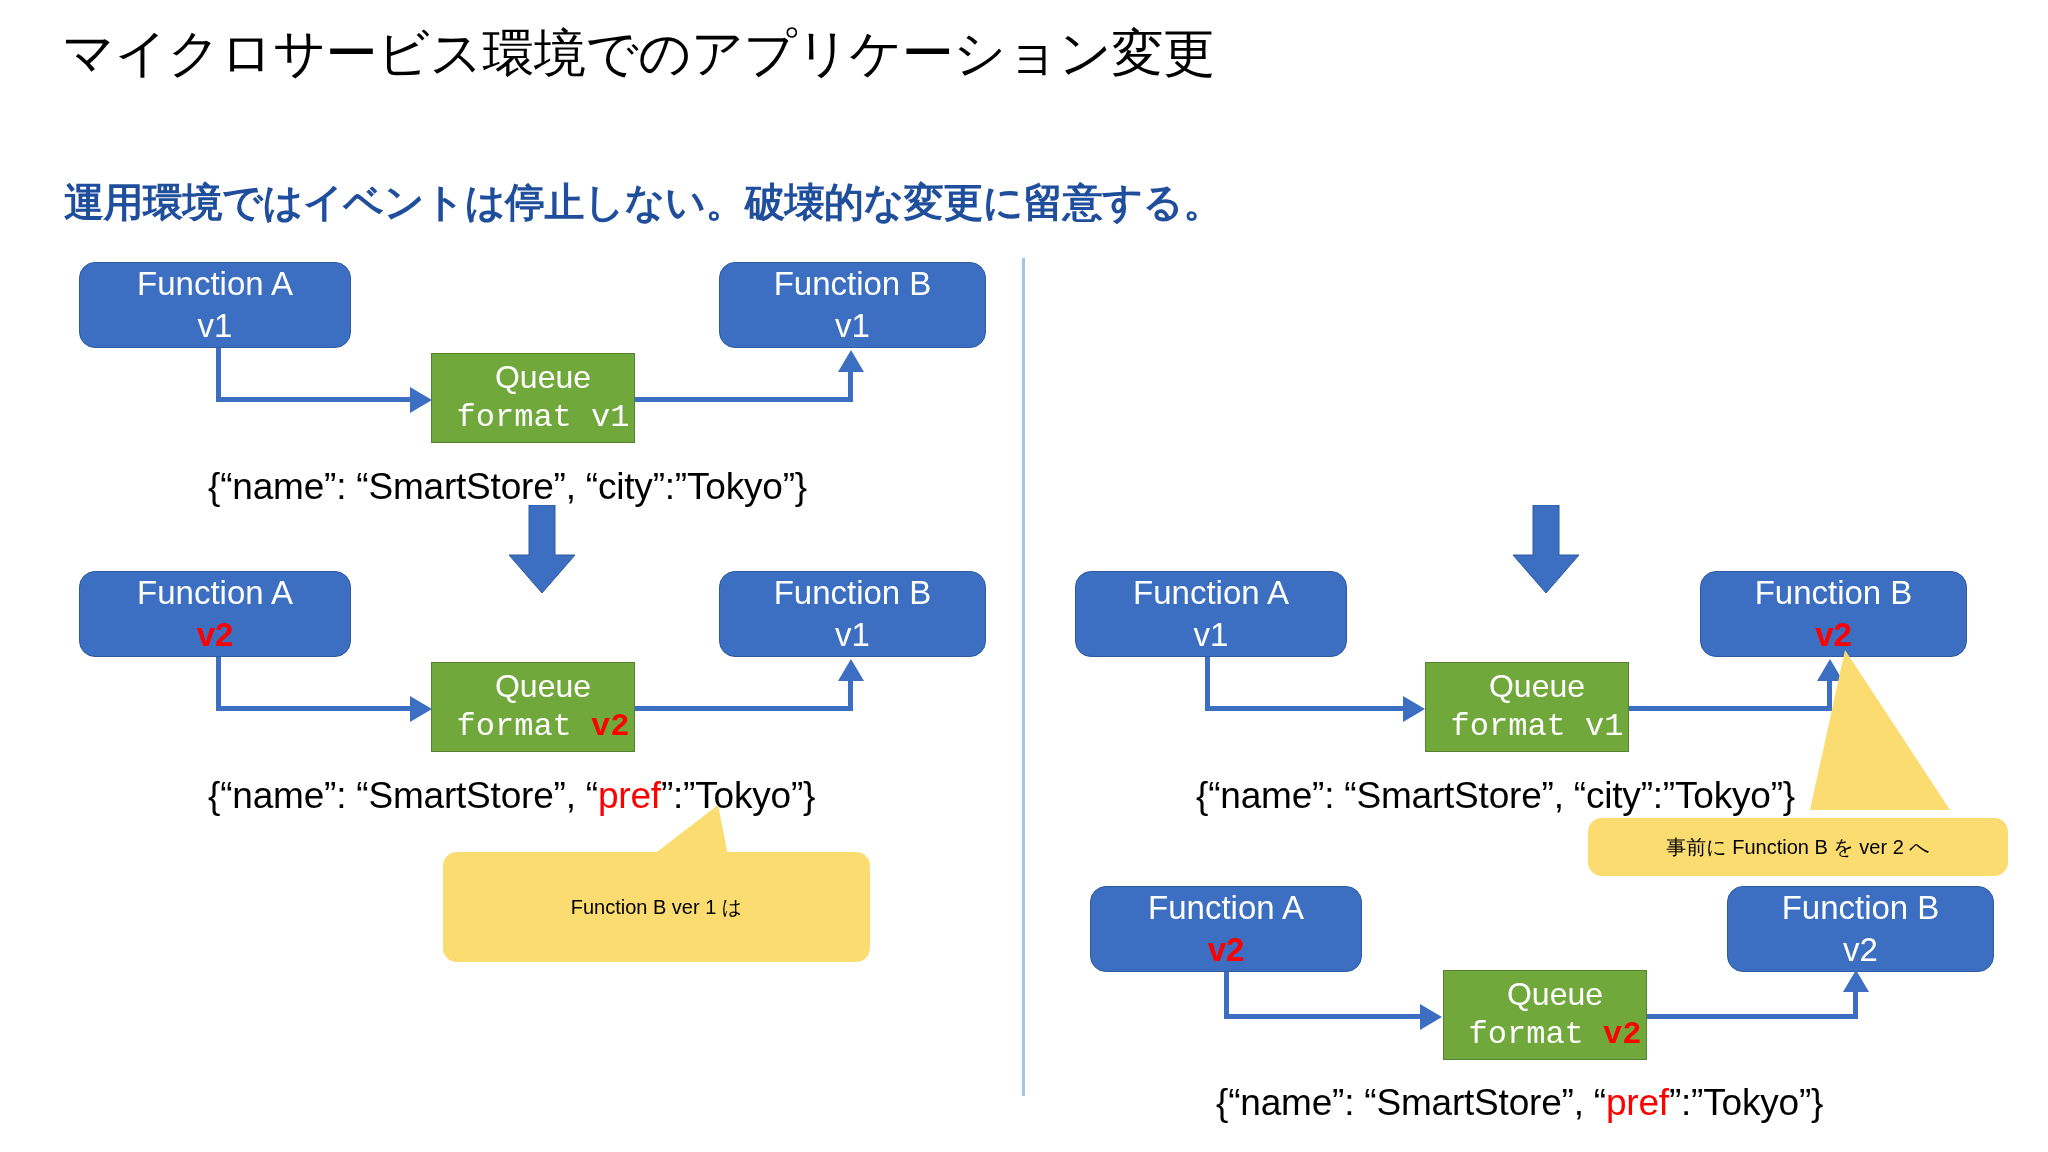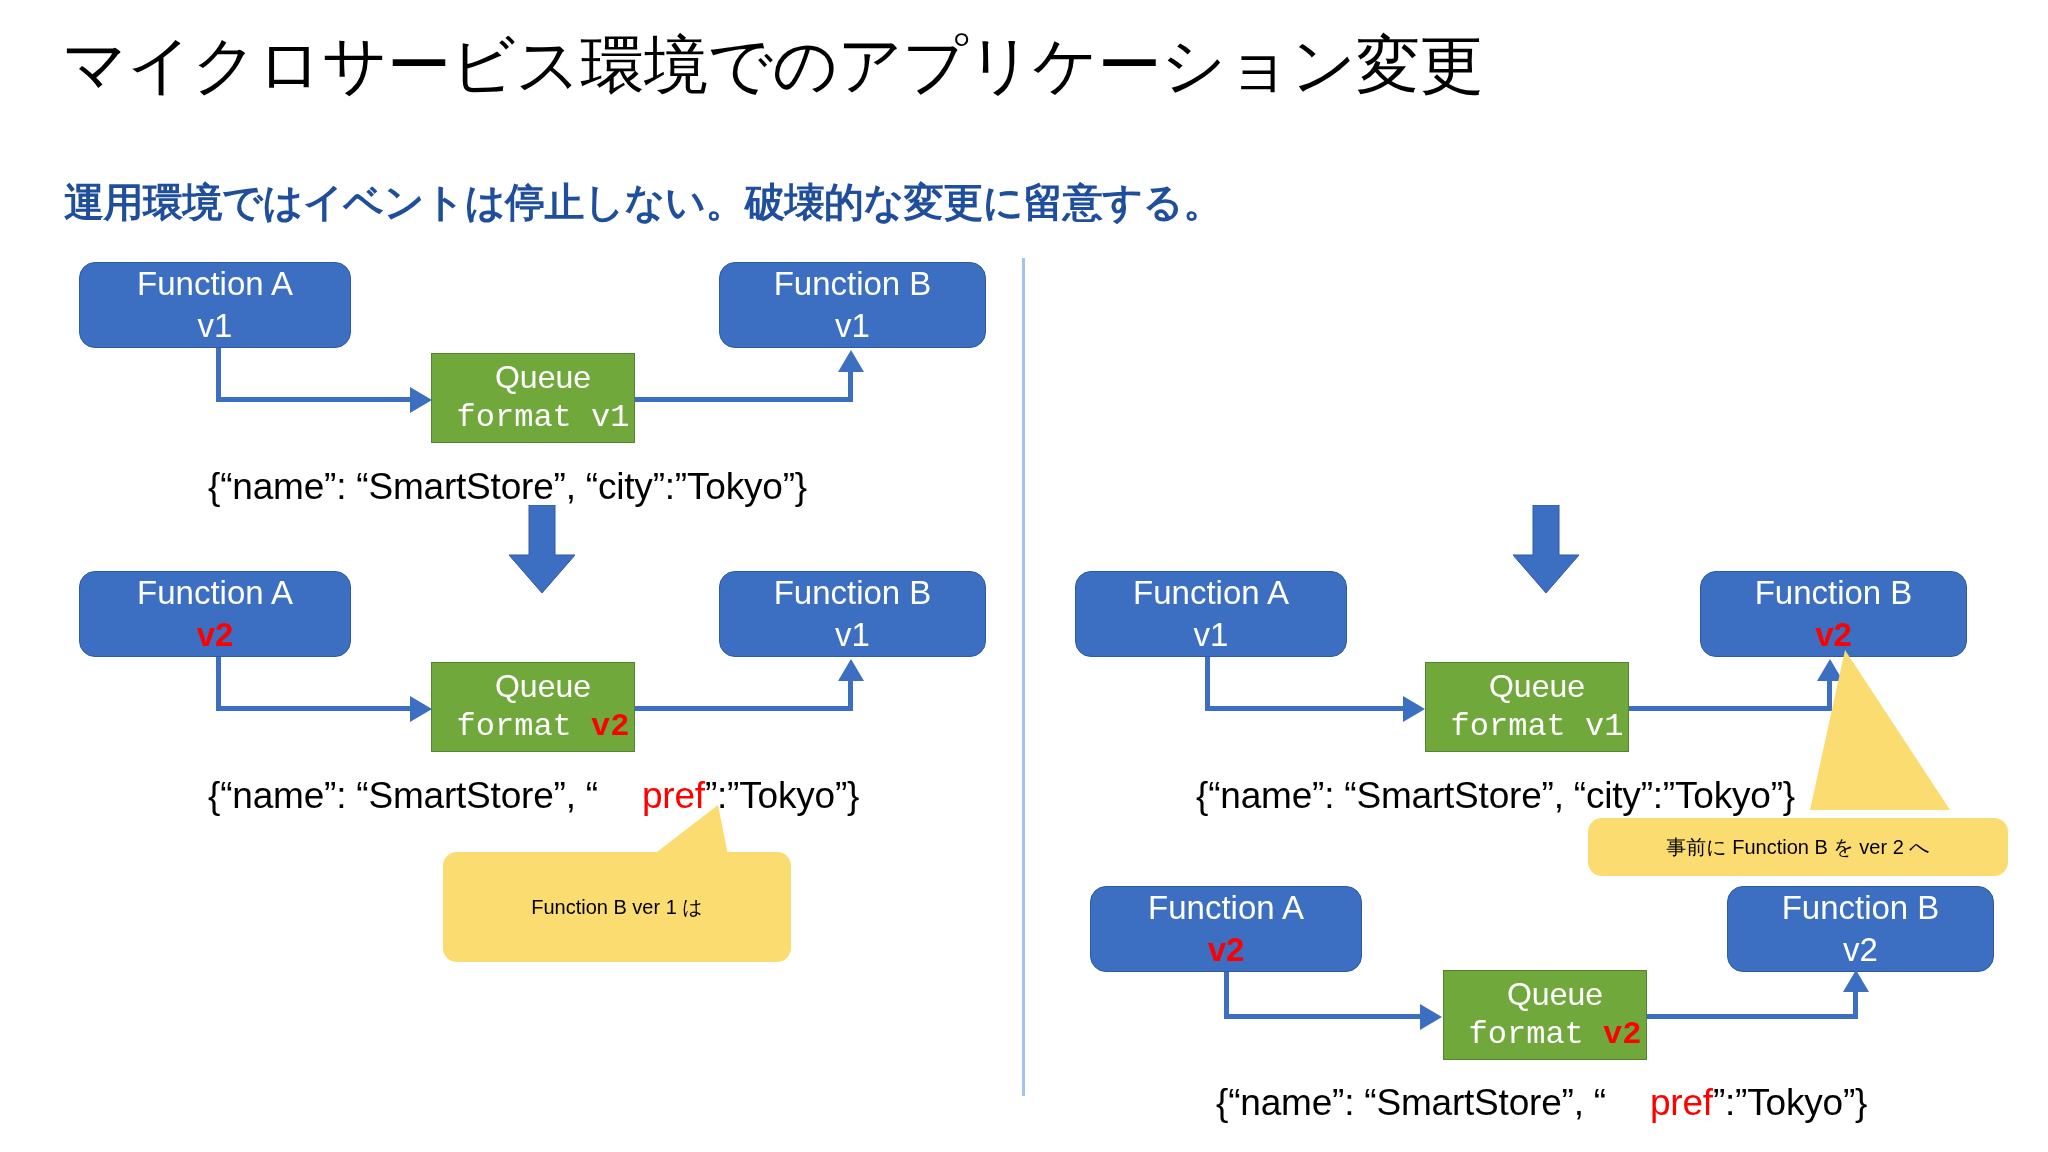--- a/index.html
+++ b/index.html
@@ -13,22 +13,22 @@
     position: relative;
     overflow: hidden;
     font-family: "Liberation Sans", "DejaVu Sans", sans-serif;
     color: #000000;
   }
 
   
   #slide-title {
     position: absolute;
     left: 62px;
-    top: 30px;
-    font-size: 64px;
+    top: 24px;
+    font-size: 52px;
     line-height: 1.12;
     letter-spacing: -0.5px;
     color: #000000;
     white-space: nowrap;
   }
   #slide-subtitle {
     position: absolute;
     left: 64px;
     top: 175px;
     font-size: 40px;
@@ -106,21 +106,21 @@
   }
 
   
   .json-caption {
     position: absolute;
     font-size: 37px;
     color: #000000;
     white-space: nowrap;
     letter-spacing: -0.2px;
   }
-  .json-caption .red { color: #FF0000; margin-left: 44px; }
+  .json-caption .red { color: #FF0000; }
 
   
   .down-arrow {
     position: absolute;
     width: 66px;
     height: 88px;
   }
 
   
   .callout {
@@ -205,21 +205,21 @@
   <div class="seg-v" style="left:848px; top:679px; width:5px; height:32px;"></div>
   <div class="arrow-up" style="left:838px; top:659px;"></div>
 </div>
 
 <div class="json-caption" style="left:208px; top:775px;"><span>{“name”: “SmartStore”, “</span><span class="red">pref</span><span>”:”Tokyo”}</span></div>
 
 <svg style="position:absolute; left:600px; top:805px; width:130px; height:70px;" viewBox="0 0 130 70" xmlns="http://www.w3.org/2000/svg">
   <polygon points="118,0 130,60 40,60" fill="#FADC70"></polygon>
 </svg>
 
-<div class="callout" style="left:443px; top:852px; width:348px; height:110px;">
+<div class="callout" style="left:443px; top:852px; width:427px; height:110px;">
   <div class="ln">Function B ver 1 は</div>
 </div>
 
 <svg class="down-arrow" style="left:1513px; top:505px;" viewBox="0 0 66 88" xmlns="http://www.w3.org/2000/svg">
   <polygon points="20,0 46,0 46,50 66,50 33,88 0,50 20,50" fill="#3C6FC1" stroke="#2E5AA0" stroke-width="1"></polygon>
 </svg>
 
 <div class="fn-box" style="left:1075px; top:571px; width:272px; height:86px;">
   <div>Function A</div>
   <div class="ver-plain">v1</div>

